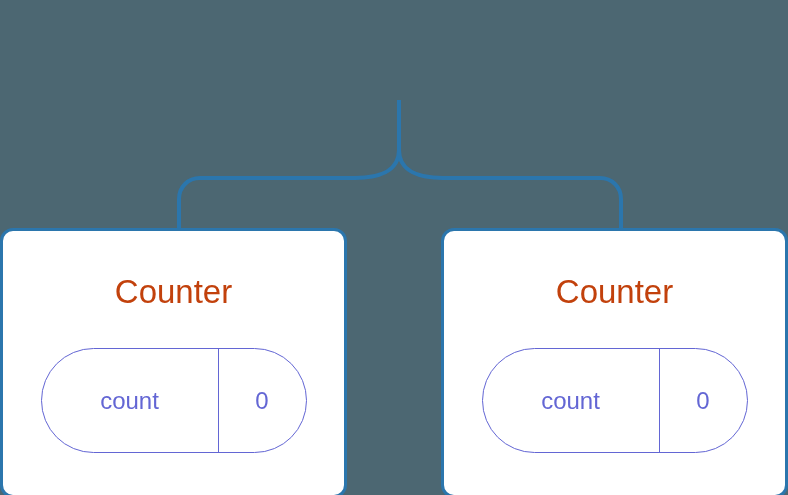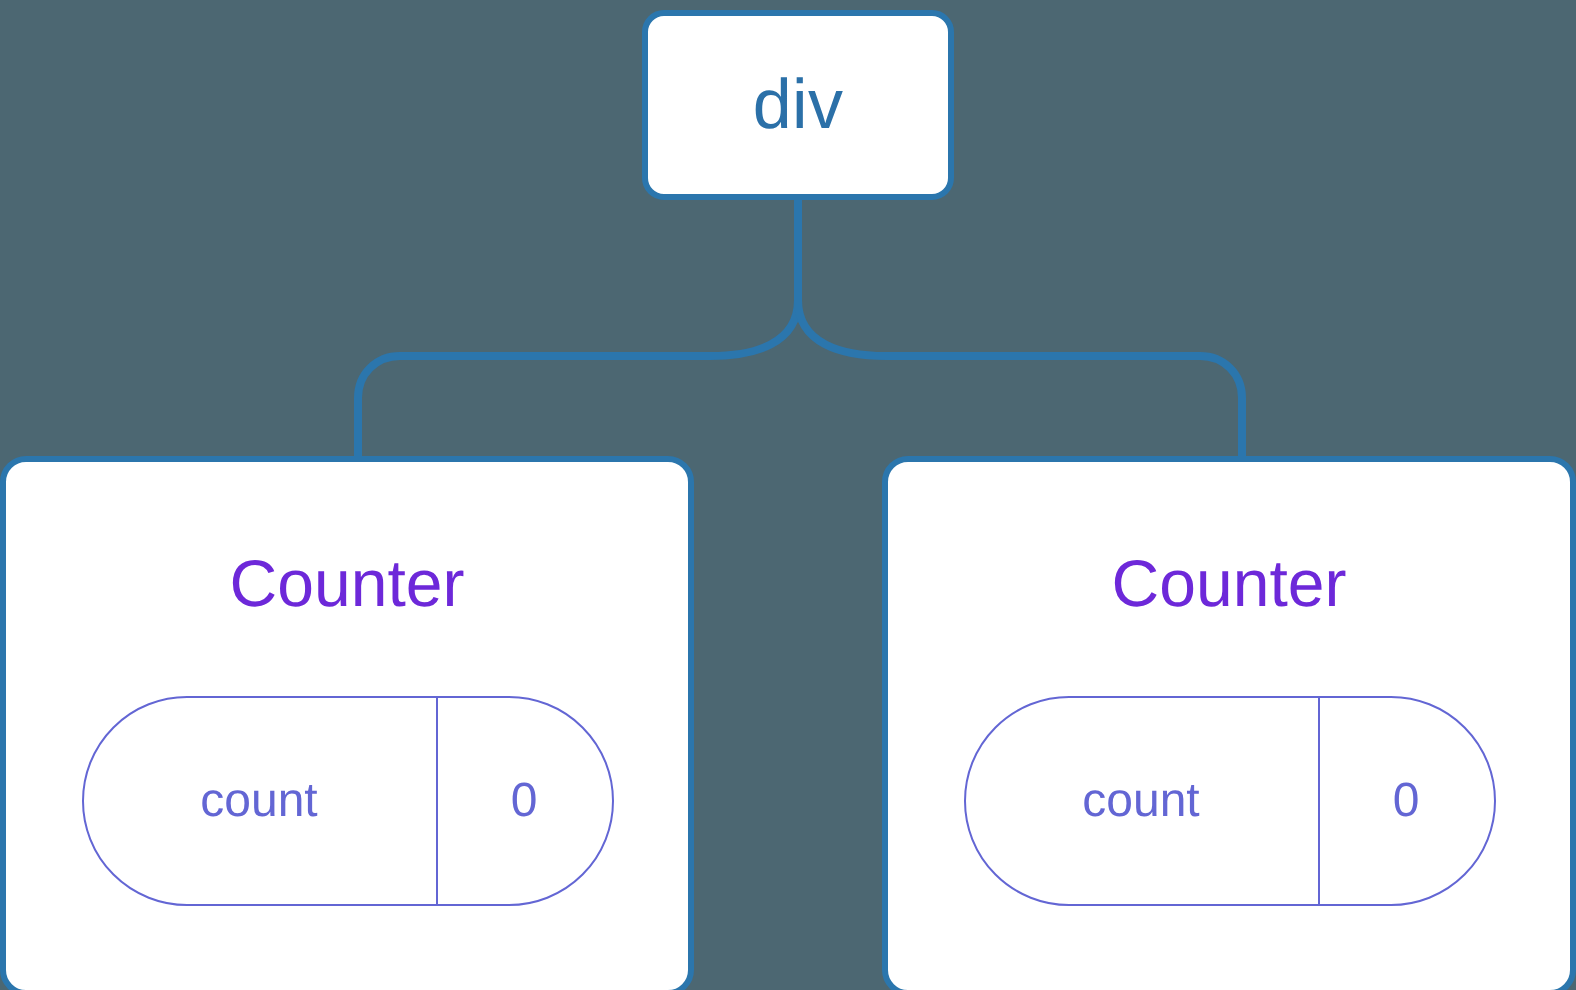--- a/index.html
+++ b/index.html
@@ -62,21 +62,21 @@
   }
   .card-left  { left: 0px;   width: 347px; }
   .card-right { left: 441px; width: 347px; }
 
   .card-title {
     position: absolute;
     top: 44px;
     left: 0;
     right: 0;
     text-align: center;
-    color: #6d28d9;
+    color: #c2410c;
     font-size: 33px;
     line-height: 1;
   }
 
   
   .pill {
     position: absolute;
     top: 117px;
     left: 50%;
     transform: translateX(-50%);
@@ -121,23 +121,20 @@
              L 200 178
              C 188 178 179 187 179 199
              L 179 232" stroke="#2b76ad" stroke-width="4" stroke-linecap="butt"></path>
 
     <path d="M 399 150 C 399 172 421 178 443 178
              L 600 178
              C 612 178 621 187 621 199
              L 621 232" stroke="#2b76ad" stroke-width="4" stroke-linecap="butt"></path>
   </svg>
 
-  <div class="node-div">
-    <span class="node-div-label">div</span>
-  </div>
 
   <div class="card card-left">
     <div class="card-title">Counter</div>
     <div class="pill">
       <div class="pill-key">
         <span class="pill-text">count</span>
       </div>
       <div class="pill-val">
         <span class="pill-text">0</span>
       </div>

